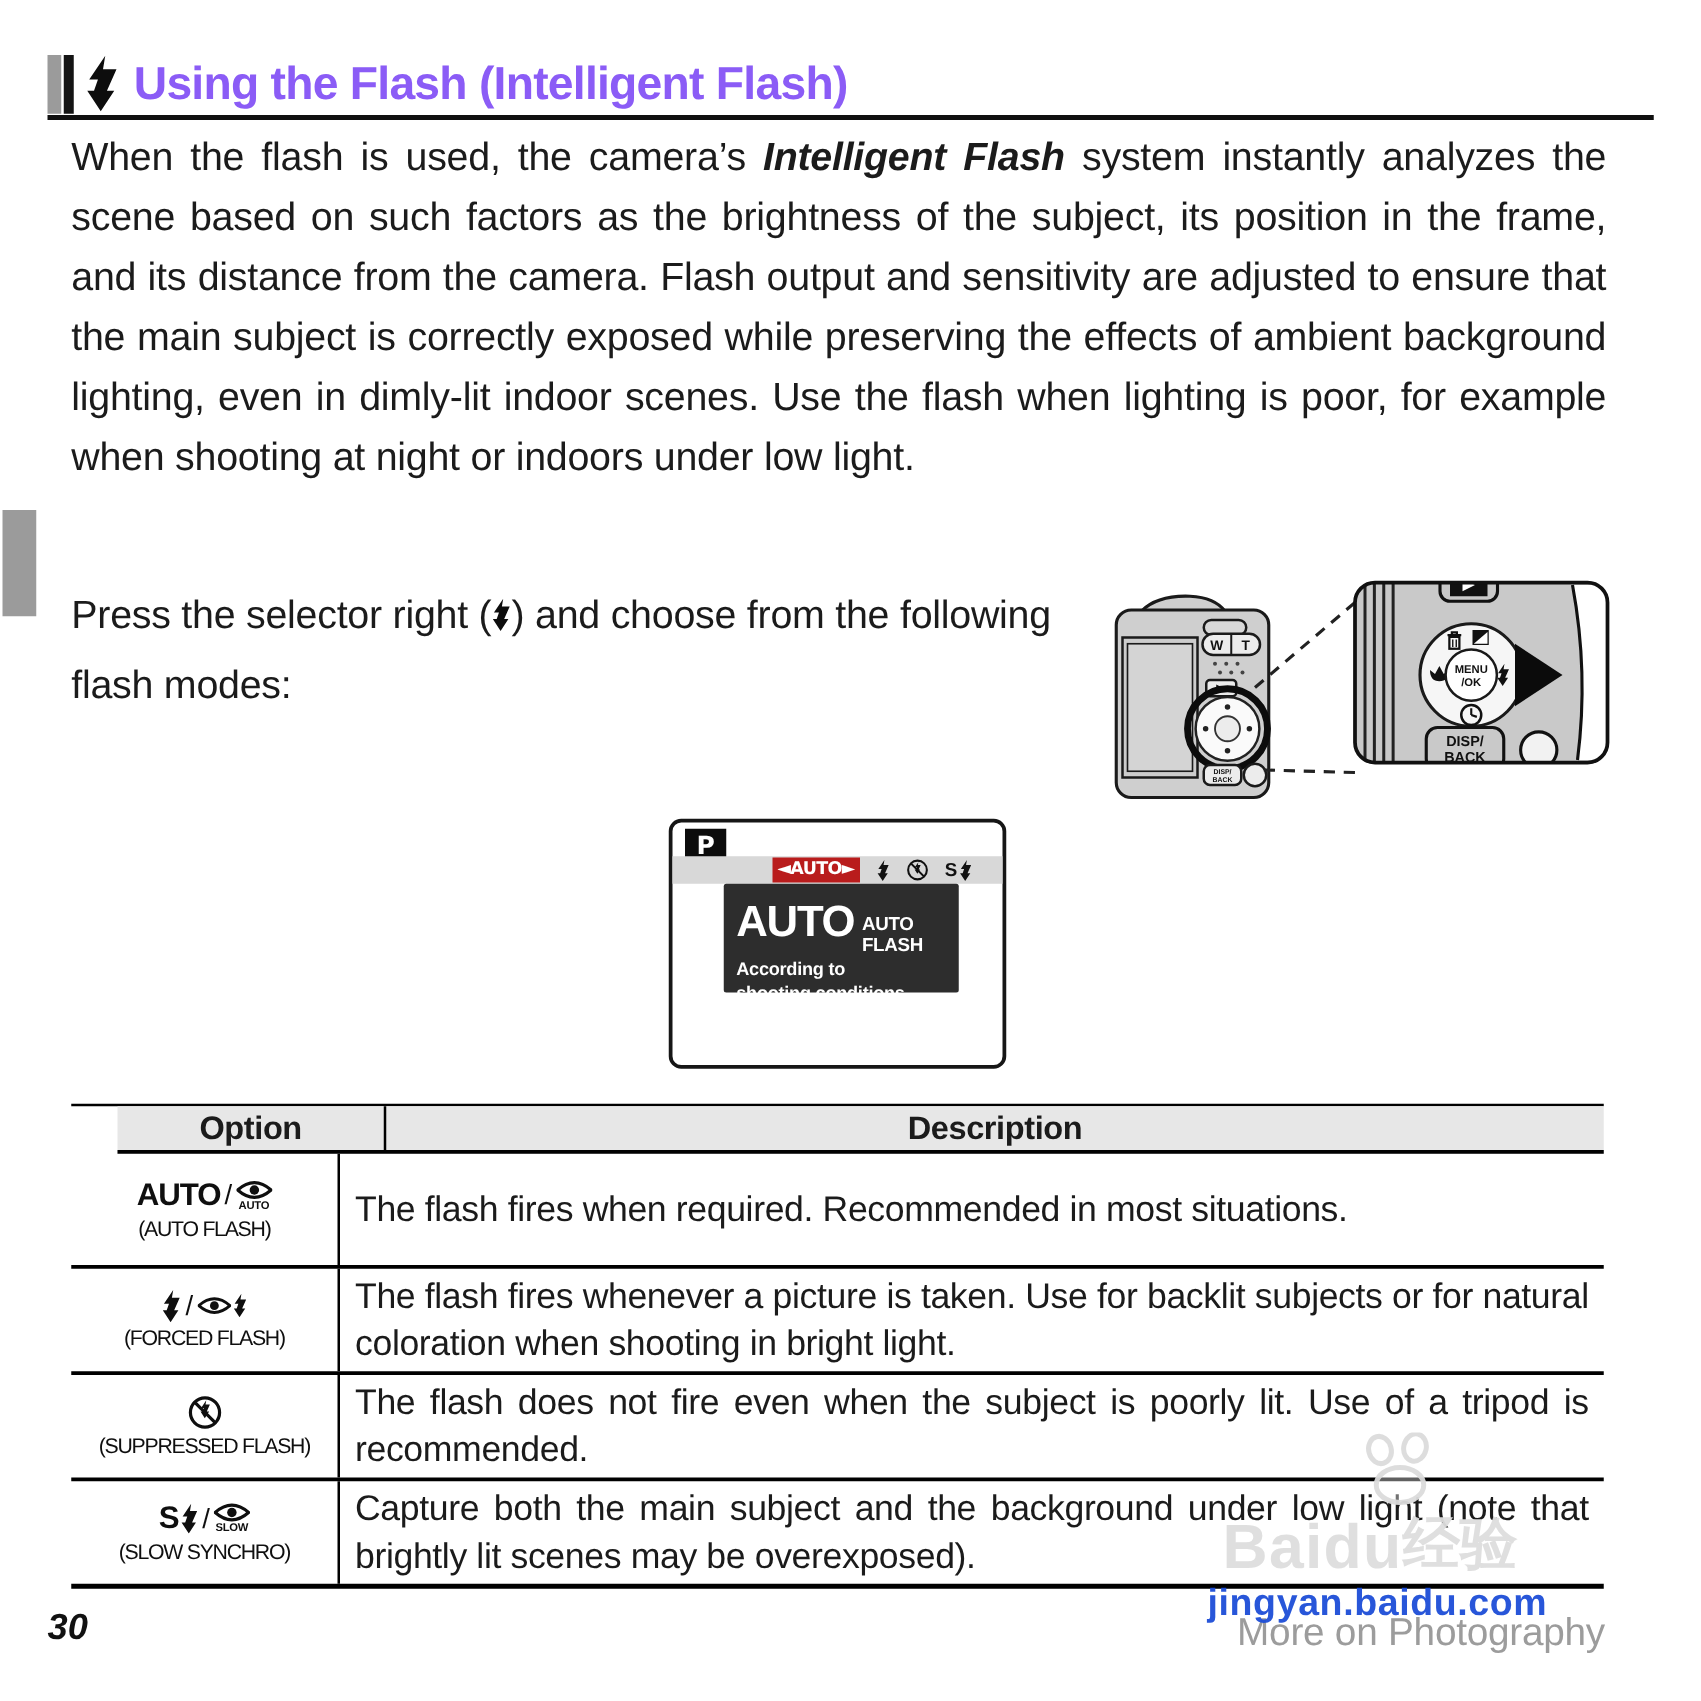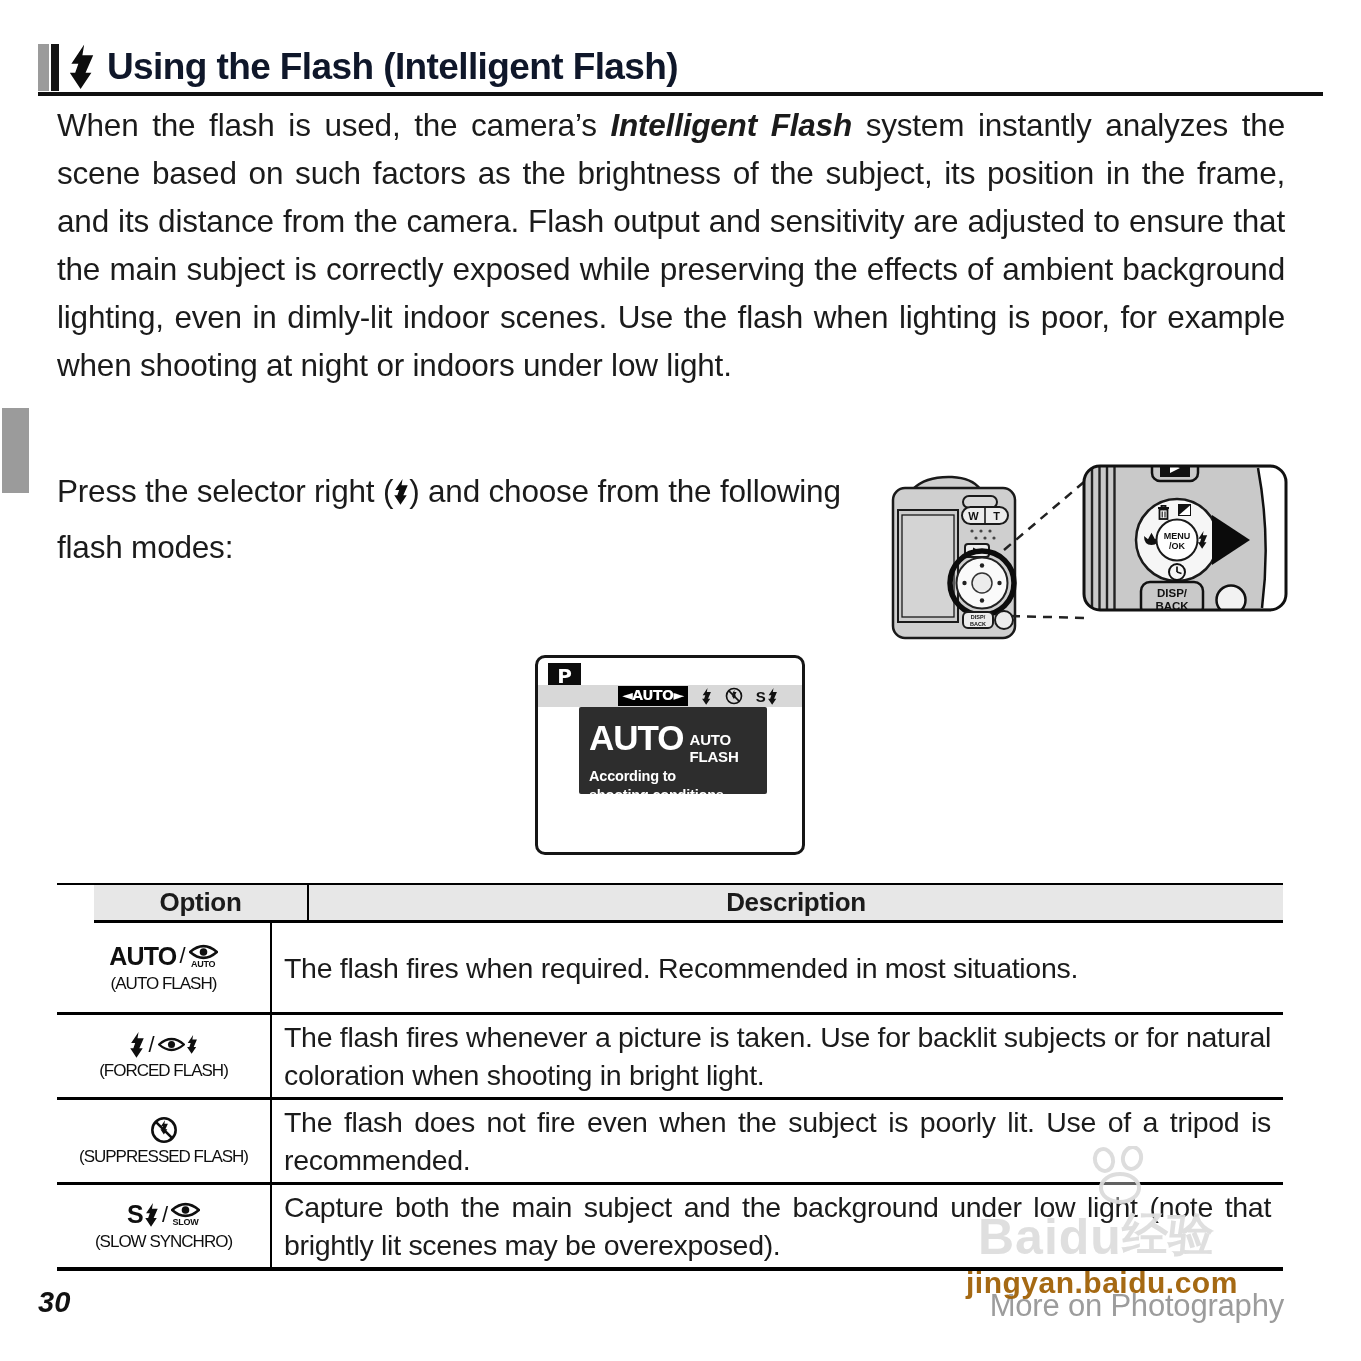--- a/index.html
+++ b/index.html
@@ -9,40 +9,40 @@
     font-family:"Liberation Sans", sans-serif; color:#1b1b1b;
   }
   .abs { position:absolute; }
 
   
   #side-tab { left:2px; top:408px; width:27px; height:85px; background:#9b9b9b; }
   #header { left:38px; top:42px; width:1285px; height:50px; display:flex; align-items:center; }
   .bar-gray { width:11px; height:47px; background:#9b9b9b; flex:none; }
   .bar-black { width:8px; height:47px; background:#141414; margin-left:2px; flex:none; }
   .title-bolt { margin:0 12px 0 9px; flex:none; color:#0d0d0d; }
-  h1 { font-size:37px; font-weight:bold; letter-spacing:-0.6px; color:#0f172a; white-space:nowrap; }
+  h1 { font-size:37px; font-weight:bold; letter-spacing:-0.6px; color:#8b5cf6; white-space:nowrap; }
   #title-rule { left:38px; top:92px; width:1285px; height:4px; background:#101010; }
 
   
   #intro { left:57px; top:101px; width:1228px; font-size:31.5px; line-height:48px;
            text-align:justify; letter-spacing:-0.2px; }
   #intro .emph { font-weight:bold; font-style:italic; }
   #selector-para { left:57px; top:463px; width:832px; font-size:31.5px; line-height:56px;
                    letter-spacing:-0.2px; }
   .inline-bolt { display:inline-block; vertical-align:-3px; color:#0d0d0d; }
 
   
   #lcd { left:535px; top:655px; width:270px; height:200px; background:#fff;
          border:3px solid #161616; border-radius:10px; }
   .lcd-p { position:absolute; left:10px; top:5px; width:33px; height:26px; background:#0c0c0c;
            color:#fff; font-weight:bold; font-size:20px; display:flex; align-items:center;
            justify-content:center; font-family:"DejaVu Sans", sans-serif; }
   .lcd-bar { position:absolute; left:0; right:0; top:27px; height:22px; background:#d8d8d8;
              display:flex; align-items:center; gap:13px; padding-left:80px; color:#111; }
-  .lcd-sel { background:#000000; color:#fff; font-size:14px; font-weight:bold; padding:1px 4px;
+  .lcd-sel { background:#b91c1c; color:#fff; font-size:14px; font-weight:bold; padding:1px 4px;
              line-height:1.25; font-family:"DejaVu Sans", sans-serif; letter-spacing:-0.5px; }
   .lcd-s-item { display:flex; align-items:center; gap:1px; font-weight:bold; font-size:15px; }
   .lcd-tip { position:absolute; left:41px; top:49px; width:188px; height:87px; background:#2d2d2d;
              color:#fff; padding:4px 10px; border-radius:2px; }
   .lcd-tip-row { display:flex; align-items:center; gap:6px; }
   .lcd-tip-big { font-size:35px; font-weight:bold; letter-spacing:-1px; line-height:1.1; }
   .lcd-tip-name { font-size:15px; font-weight:bold; margin-top:20px; letter-spacing:-0.2px; }
   .lcd-tip-desc { font-size:14.5px; font-weight:bold; line-height:19px; margin-top:2px; letter-spacing:-0.2px; }
 
   
@@ -71,21 +71,21 @@
   
   #page-num { left:38px; top:1286px; font-size:29px; font-weight:bold; font-style:italic; color:#111; }
   #footer-right { right:77px; top:1288px; font-size:31px; color:#9c9c9c; letter-spacing:-0.2px; }
 
   
   #watermark { left:960px; top:1146px; width:340px; height:160px; pointer-events:none; opacity:.95; }
   .wm-row { position:absolute; left:18px; top:58px; display:flex; align-items:flex-end; gap:0;
             color:#dedede; font-weight:bold; }
   .wm-brand { font-size:50px; letter-spacing:1px; }
   .wm-cn { font-size:46px; }
-  .wm-url { position:absolute; left:6px; top:120px; font-size:30px; font-weight:bold; color:#a16207;
+  .wm-url { position:absolute; left:6px; top:120px; font-size:30px; font-weight:bold; color:#1d4ed8;
             letter-spacing:0.5px; }
   .wm-paw-top { position:absolute; left:122px; top:0px; }
 
   svg text { font-family:"Liberation Sans", sans-serif; }
 </style>
 </head>
 <body>
 
 <svg width="0" height="0" style="position:absolute" aria-hidden="true">
   <defs>

